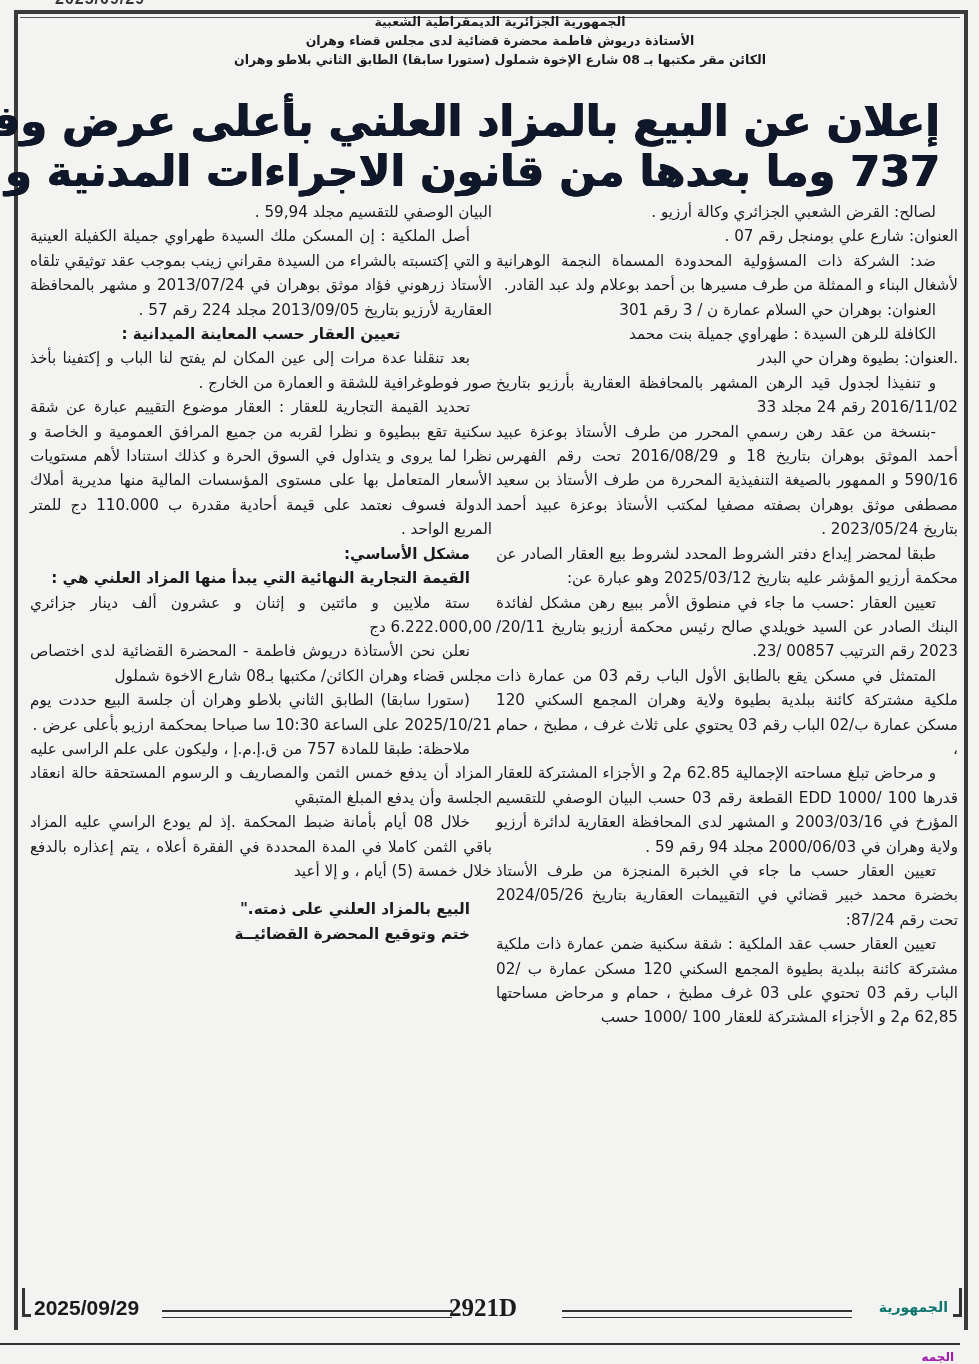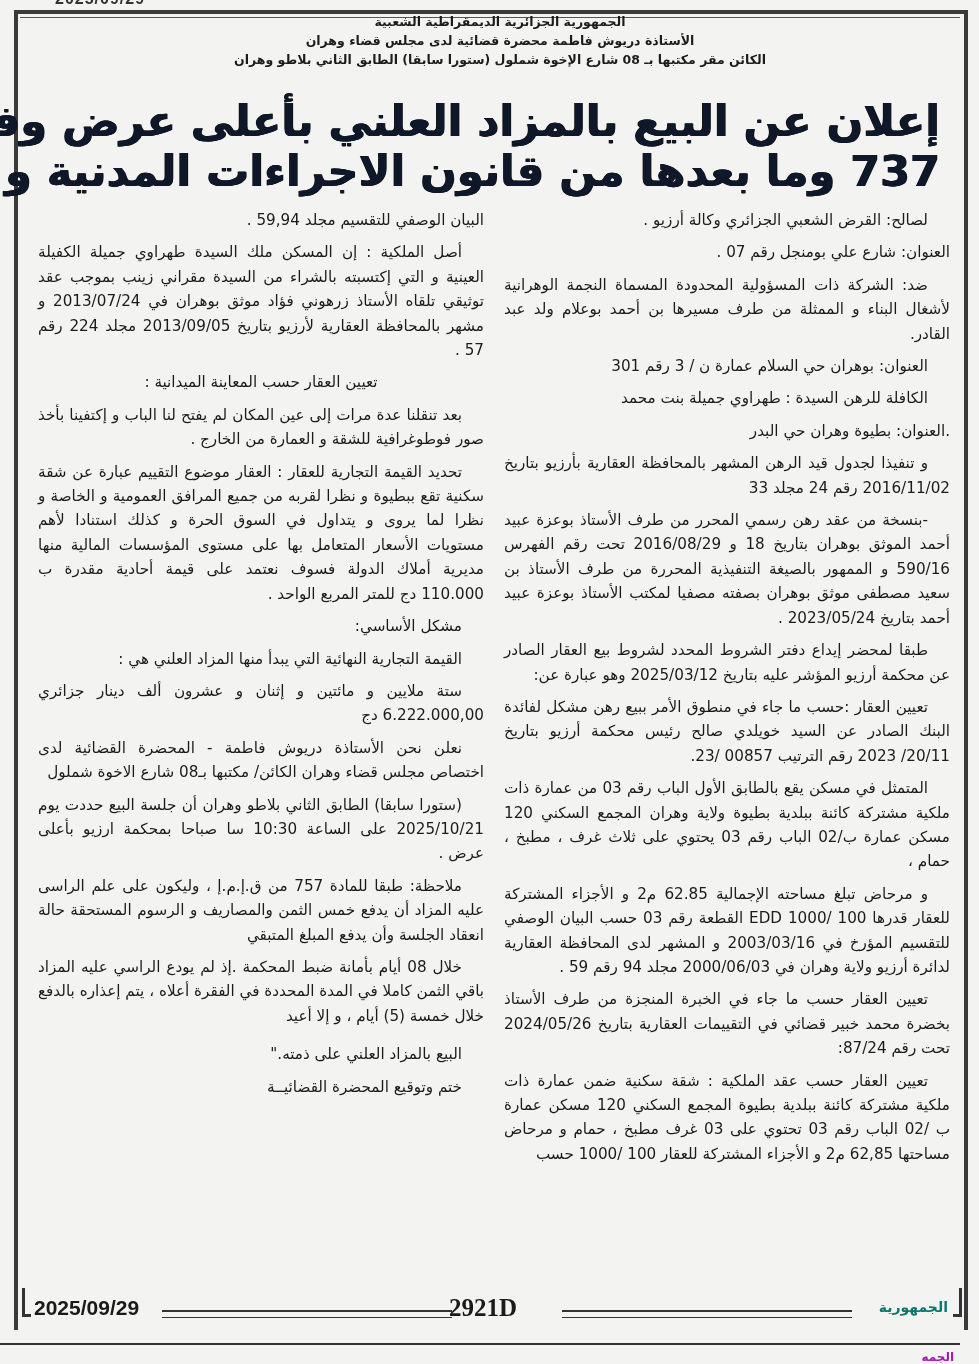--- a/index.html
+++ b/index.html
@@ -8,23 +8,23 @@
   .top-strip .cut { position:absolute; left:55px; top:-10px; font-family:"Liberation Sans", sans-serif; font-weight:bold; font-size:16px; color:#333; letter-spacing:1px; }
   .frame { position:absolute; left:14px; top:10px; width:954px; height:1320px; border-top:4px solid #3a3a3a; border-left:4px solid #3a3a3a; border-right:4px solid #3a3a3a; box-sizing:border-box; }
   .frame-inner-line { position:absolute; left:20px; top:17px; width:940px; height:1px; background:#555; }
   .header { position:absolute; left:200px; top:12px; width:600px; text-align:center; direction:rtl; }
   .header .line { font-family:"DejaVu Sans", sans-serif; font-weight:bold; font-size:12.5px; line-height:19px; color:#1c1c1c; white-space:nowrap; }
   .title { position:absolute; left:40px; top:96px; width:900px; text-align:center; direction:rtl; }
   .title .tline { font-family:"DejaVu Sans", sans-serif; font-weight:bold; font-size:43px; line-height:50px; color:#0f172a; white-space:nowrap; letter-spacing:-0.5px; text-shadow:0.6px 0 0 #111, -0.6px 0 0 #111; }
   .col { position:absolute; top:200px; direction:rtl; font-family:"DejaVu Sans", sans-serif; font-size:15.2px; line-height:24.4px; color:#1b1b1b; text-align:justify; }
   .col-right { left:496px; width:462px; }
   .col-left { left:30px; width:462px; }
-  .col p { margin:8px; }
+  .col p { margin:0; }
   .col .ind { text-indent:22px; }
-  .col .bold { font-weight:normal; }
+  .col .bold { font-weight:bold; }
   .col .center { text-align:center; }
   .footer { position:absolute; left:22px; top:1296px; width:940px; height:30px; }
   .footer .fline { position:absolute; top:14px; height:5px; border-top:2px solid #333; border-bottom:1px solid #333; }
   .footer .date { position:absolute; left:12px; top:0px; font-family:"Liberation Sans", sans-serif; font-weight:bold; font-size:21px; color:#1a1a1a; }
   .footer .code { position:absolute; left:427px; top:-2px; font-family:"Liberation Serif", serif; font-weight:bold; font-size:25px; color:#1a1a1a; }
   .footer .brand { position:absolute; right:14px; top:3px; font-family:"DejaVu Sans", sans-serif; font-weight:bold; font-size:14px; color:#0f766e; direction:rtl; }
   .footer .corner-l { position:absolute; left:0; top:-8px; width:6px; height:26px; border-left:3px solid #333; border-bottom:3px solid #333; }
   .footer .corner-r { position:absolute; right:0; top:-8px; width:6px; height:26px; border-right:3px solid #333; border-bottom:3px solid #333; }
   .bottom-rule { position:absolute; left:0; top:1343px; width:960px; height:2px; background:#333; }
   .bottom-fragment { position:absolute; right:25px; top:1350px; font-family:"DejaVu Sans", sans-serif; font-weight:bold; font-size:12px; color:#a21caf; direction:rtl; }

